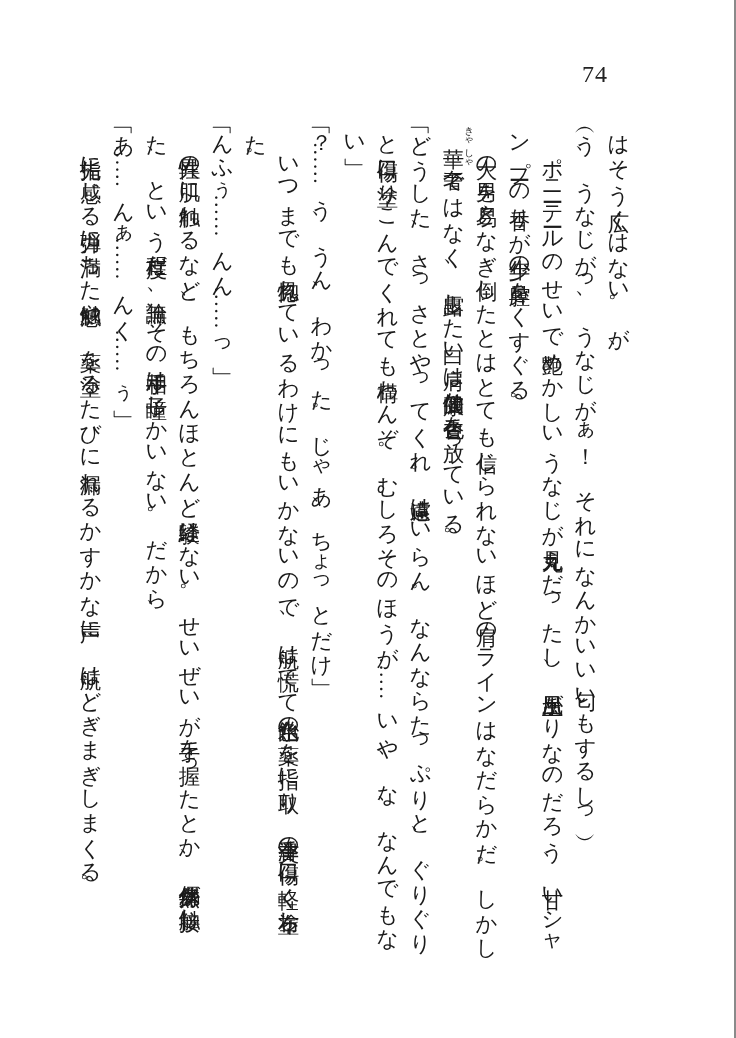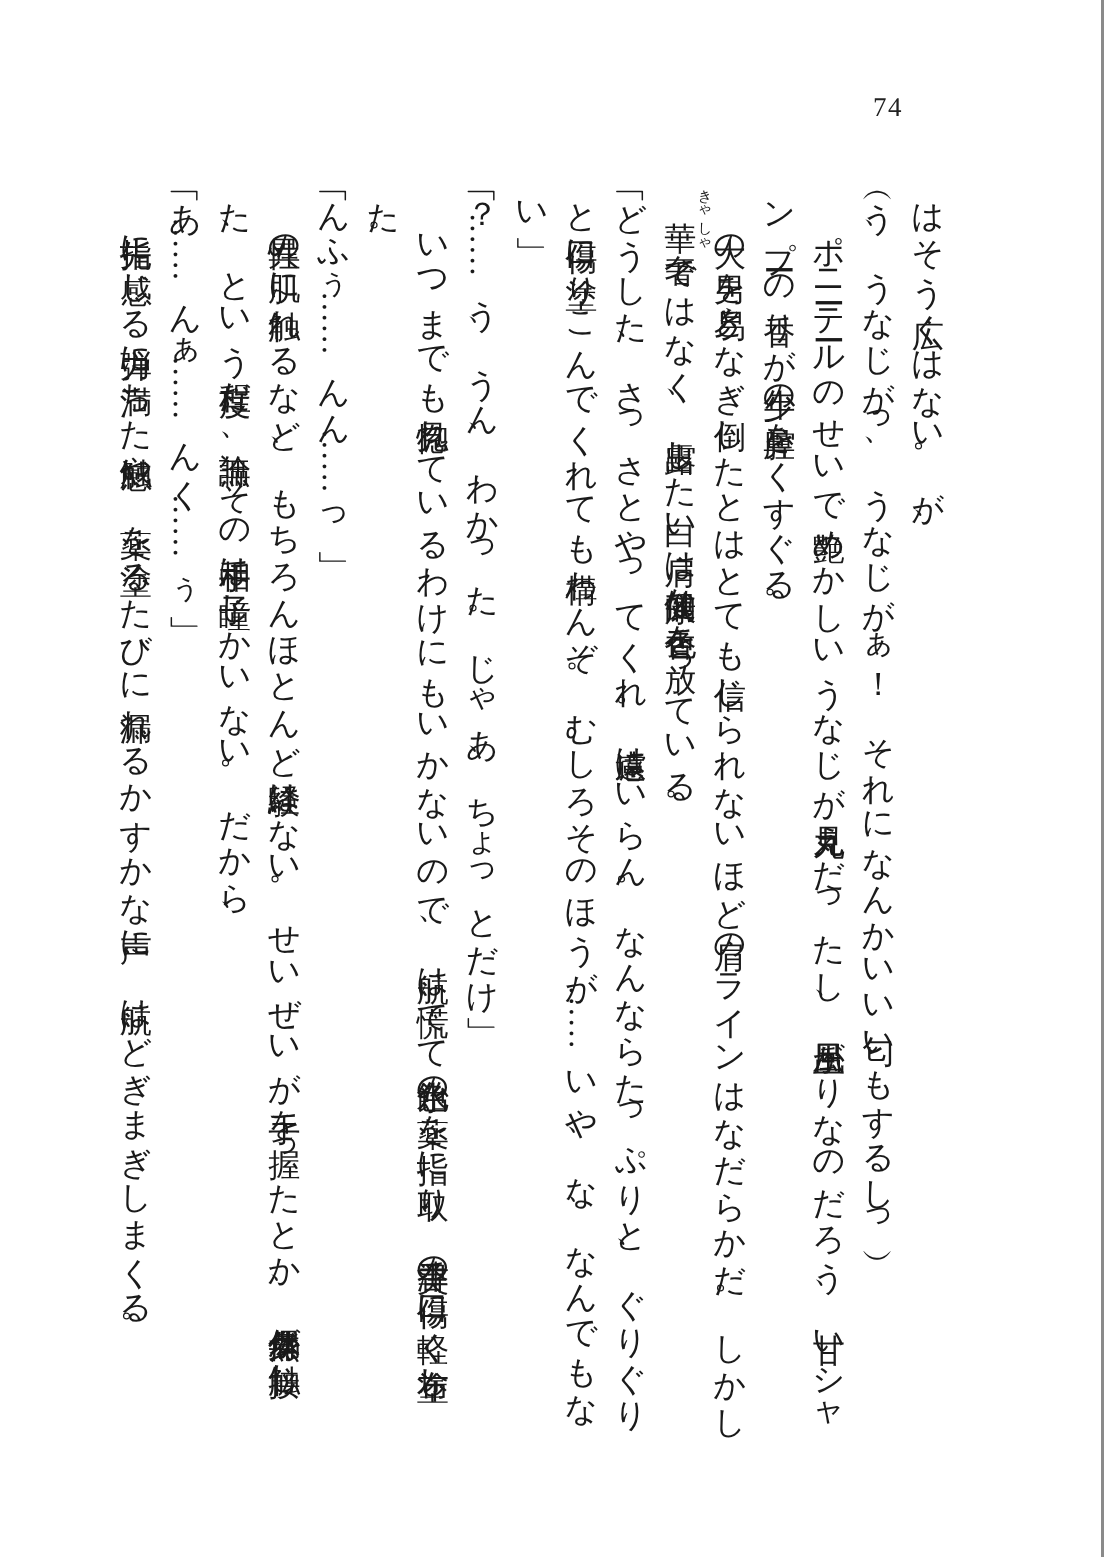--- a/index.html
+++ b/index.html
@@ -13,21 +13,21 @@
     position: absolute; inset: 0;
     background: #ffffff;
   }
   .edge-right {
     position: absolute; top: 0; right: 0;
     width: 2px; height: 100%;
     background: #8a8a8a;
   }
   .page-number {
     position: absolute; top: 61px; left: 582px;
-    font-size: 18px; color: #222222; letter-spacing: 1px;
+    font-size: 24px; color: #222222; letter-spacing: 1px;
   }
   .text-area {
     position: absolute; top: 120px; right: 102px;
     width: 564px; height: 840px;
     writing-mode: vertical-rl;
     text-orientation: mixed;
     font-size: 21.5px;
     line-height: 33px;
     color: #1a1a1a;
     text-align: left;

